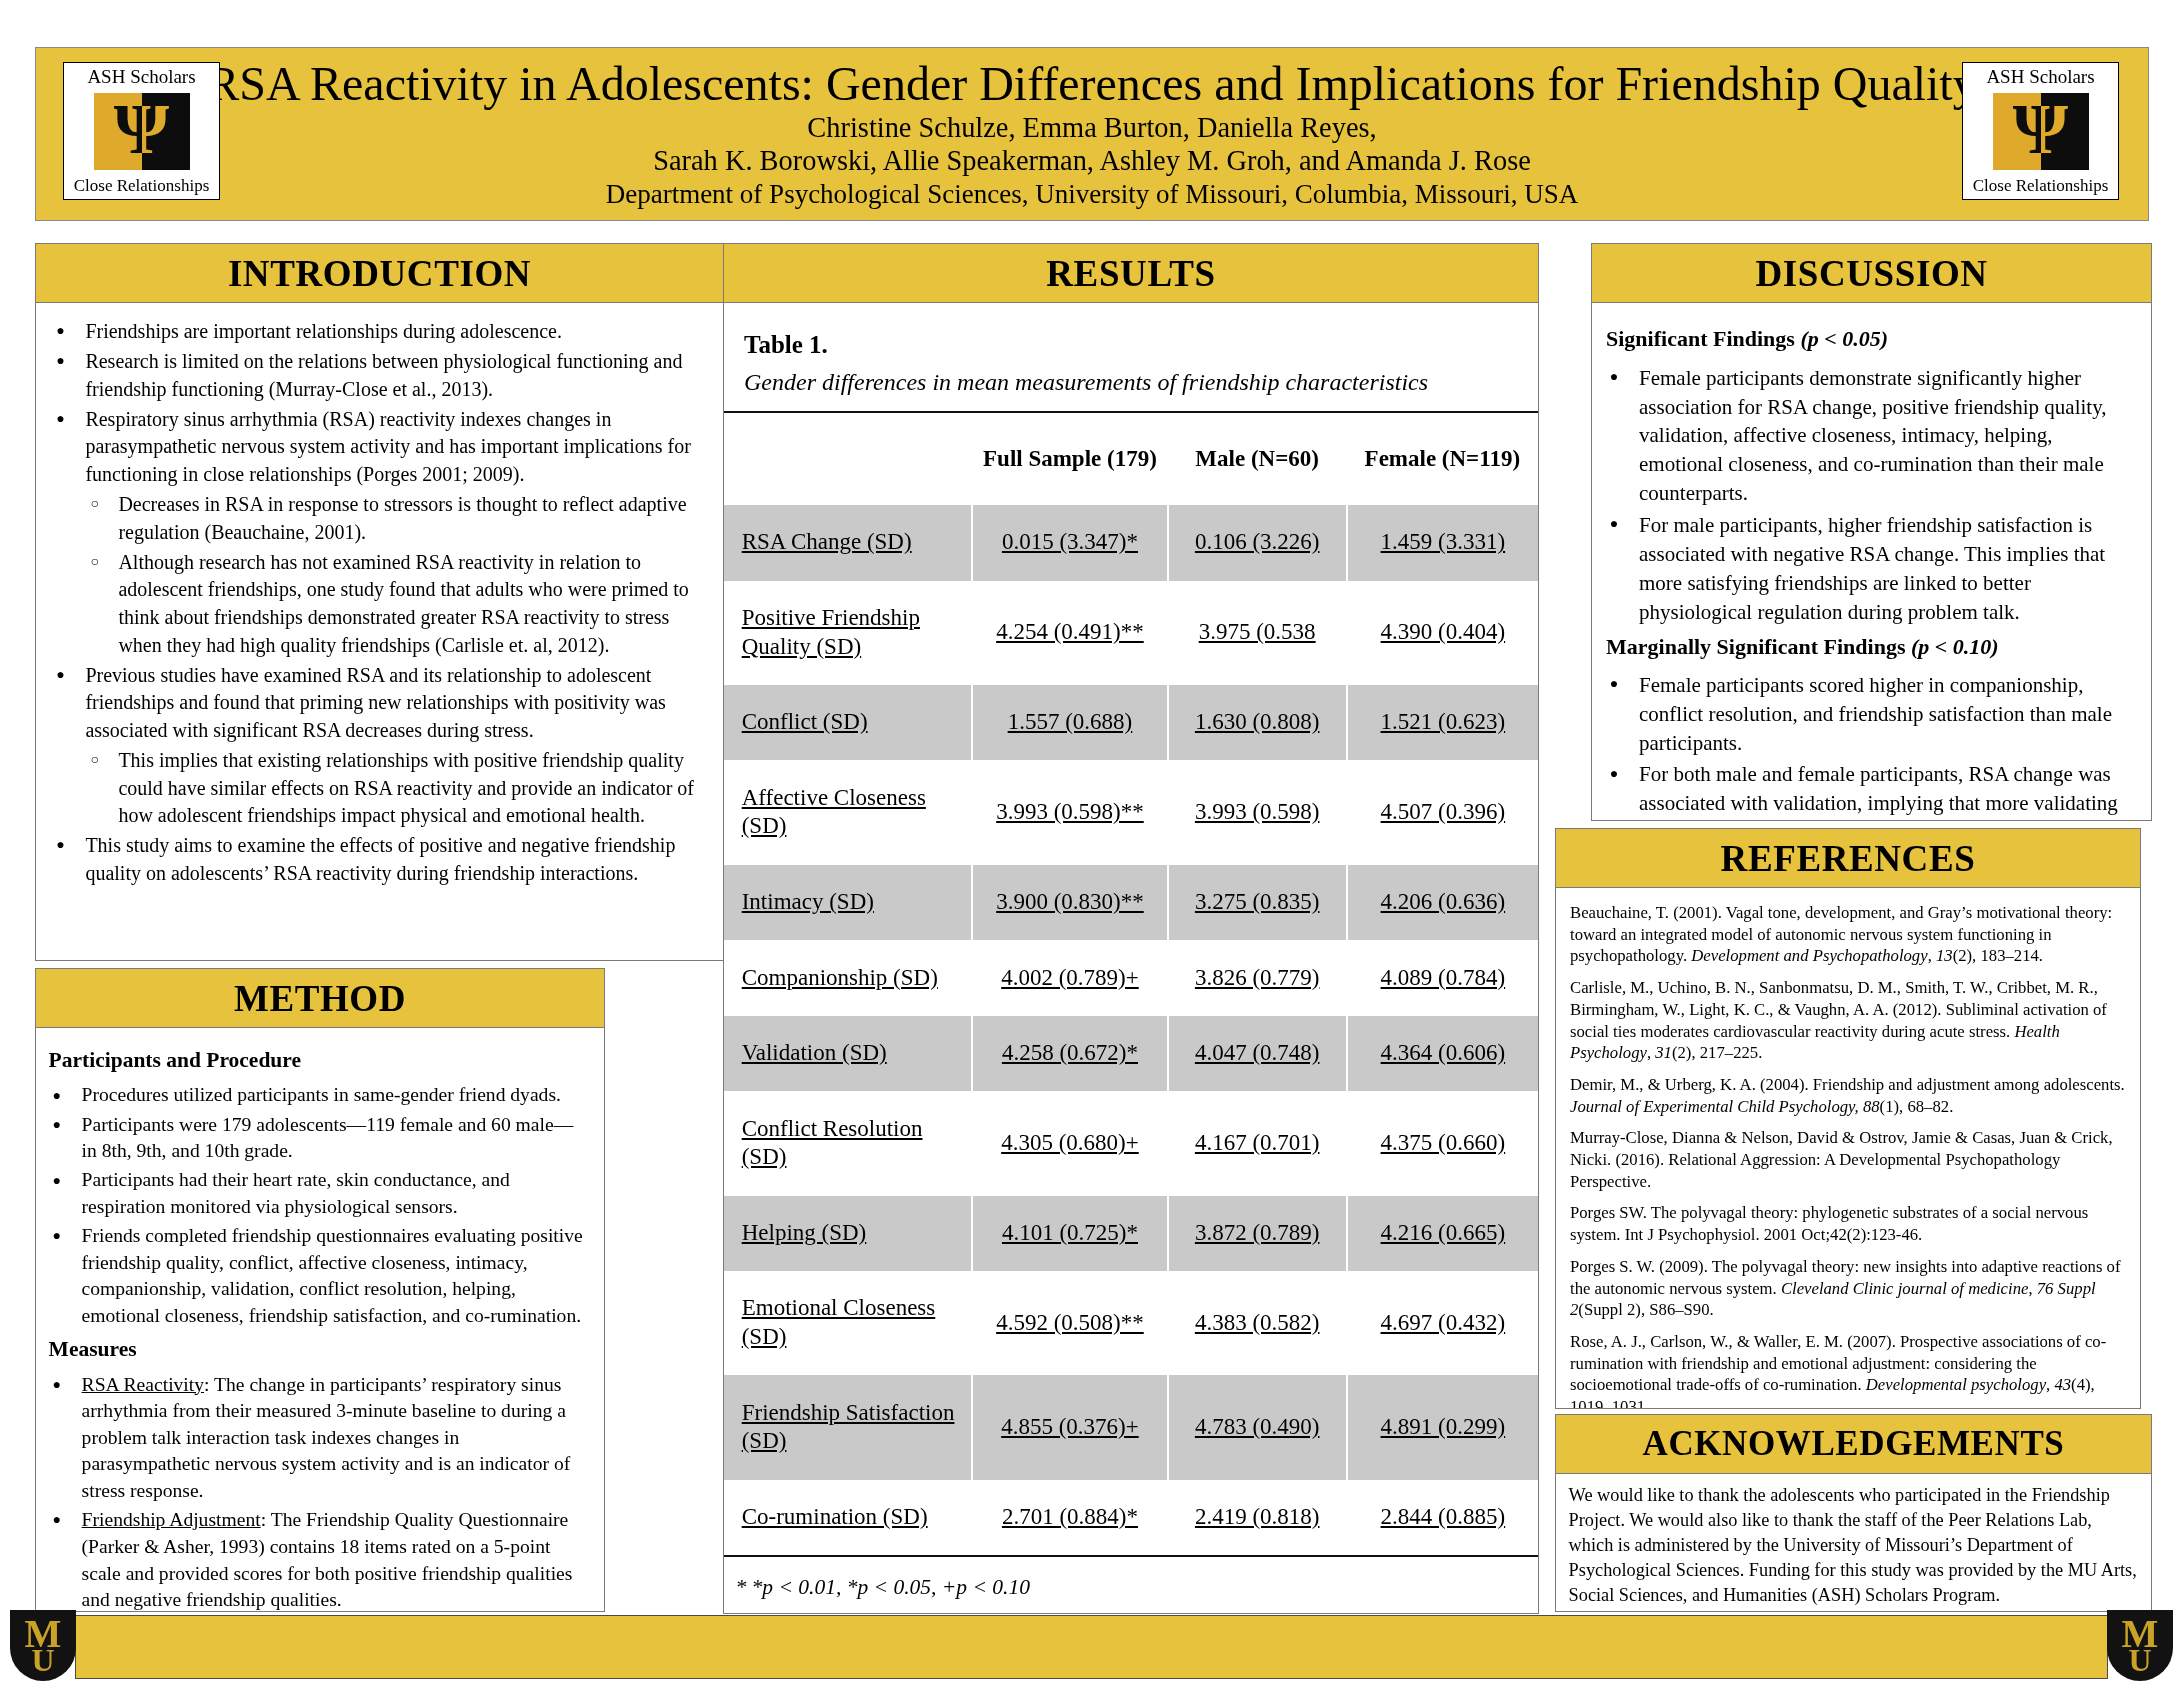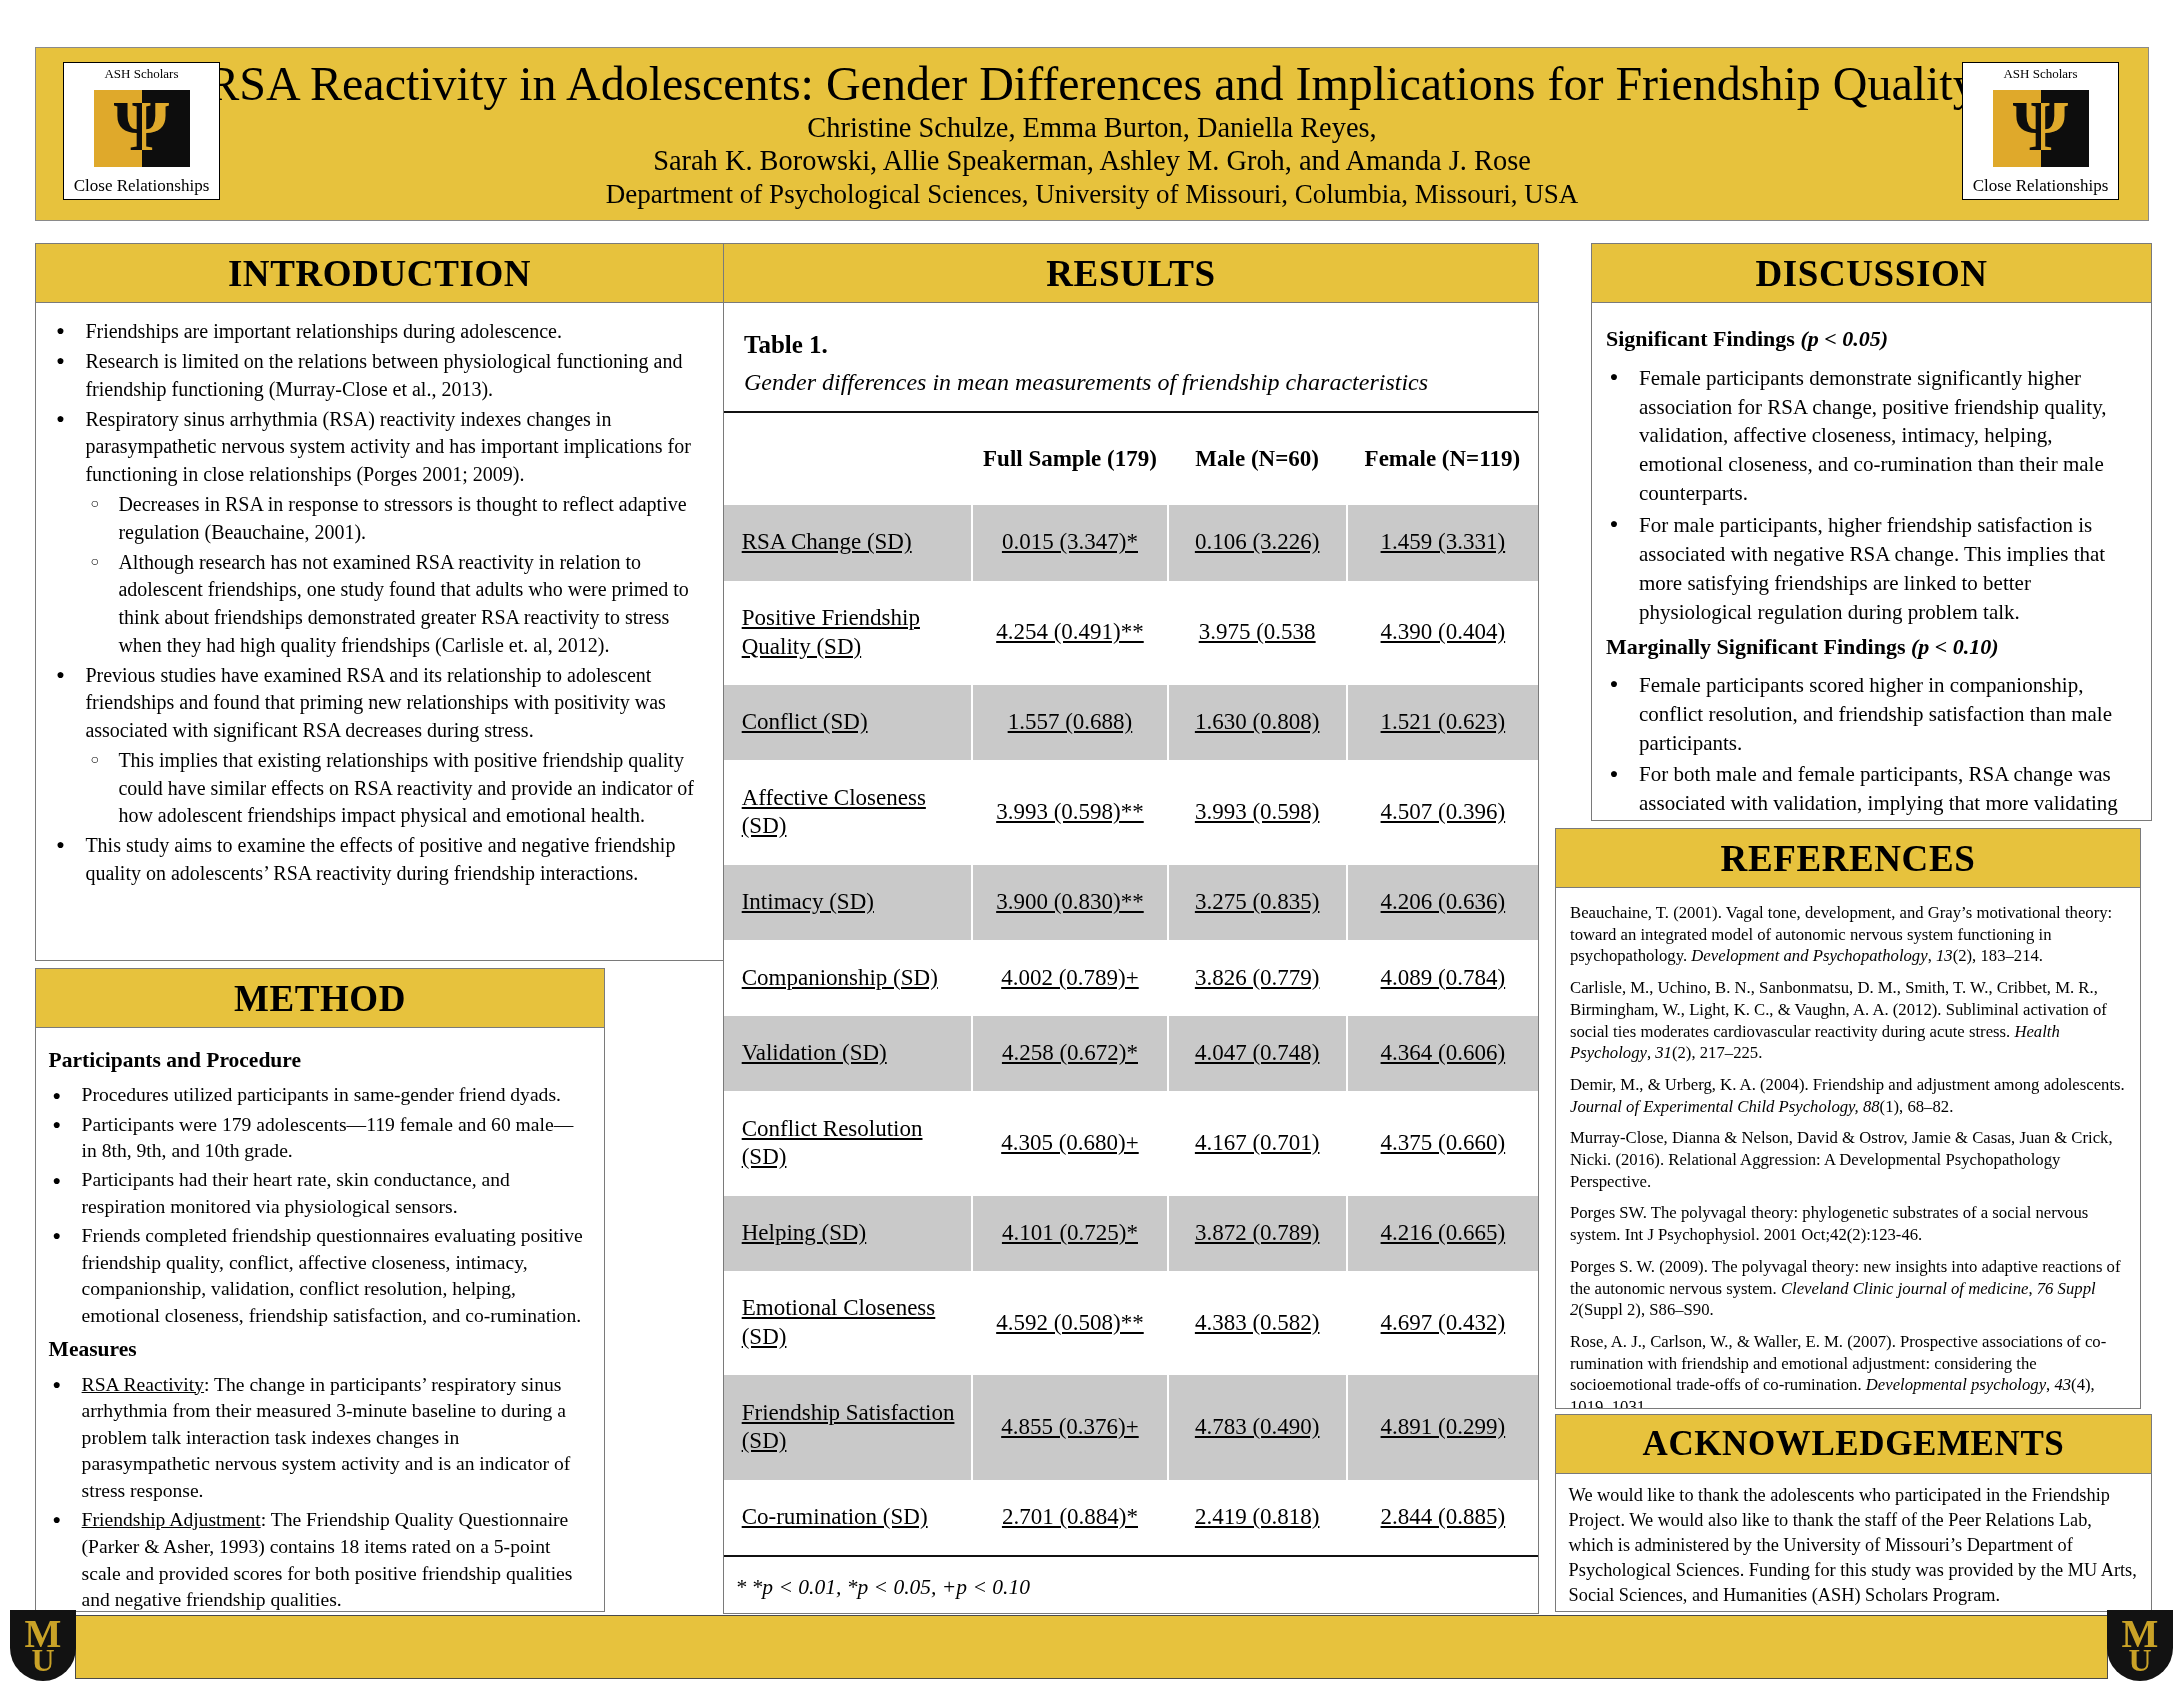--- a/index.html
+++ b/index.html
@@ -18,21 +18,21 @@
   .poster-authors{font-size:28.4px;line-height:1.18;}
   .poster-affil{font-size:27px;line-height:1.2;}
   
   .ash-logo{
     position:absolute;top:62px;width:157px;height:138px;background:#fff;
     border:1.9px solid #000;box-sizing:border-box;z-index:5;
     display:flex;flex-direction:column;align-items:center;justify-content:space-between;
     padding:3.8px 5px 5px;
   }
   .ash-left{left:63px;} .ash-right{left:1962px;}
-  .ash-top-text{font-size:13px;line-height:1;}
+  .ash-top-text{font-size:19px;line-height:1;}
   .ash-bottom-text{font-size:17px;line-height:1;}
   .psi-box{position:relative;width:96px;height:77px;}
   .psi-half{position:absolute;top:0;height:100%;width:50%;overflow:hidden;}
   .psi-half.ph-left{left:0;background:#DFA92B;}
   .psi-half.ph-right{right:0;background:#0d0d0d;}
   .psi-half span{
     position:absolute;top:50%;transform:translateY(-52%);
     width:96px;text-align:center;font-size:71px;font-weight:bold;line-height:1;
   }
   .ph-left span{left:0;color:#0d0d0d;}

